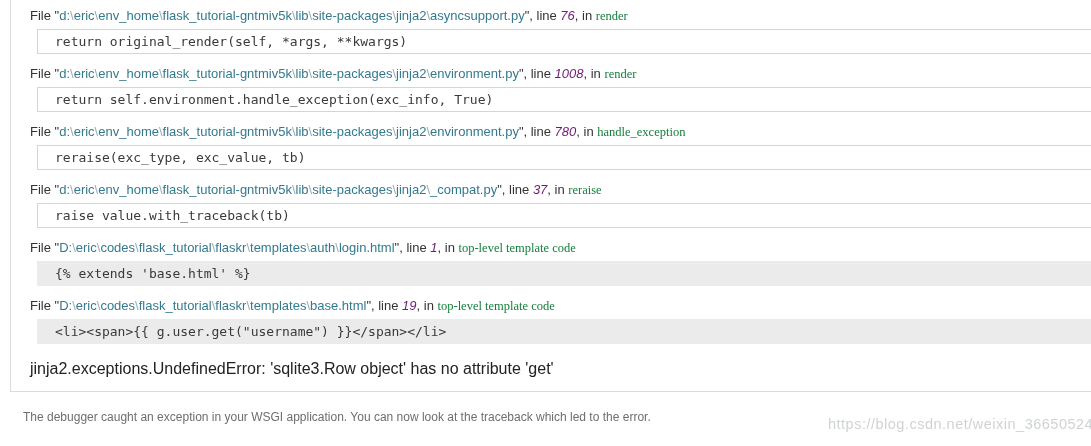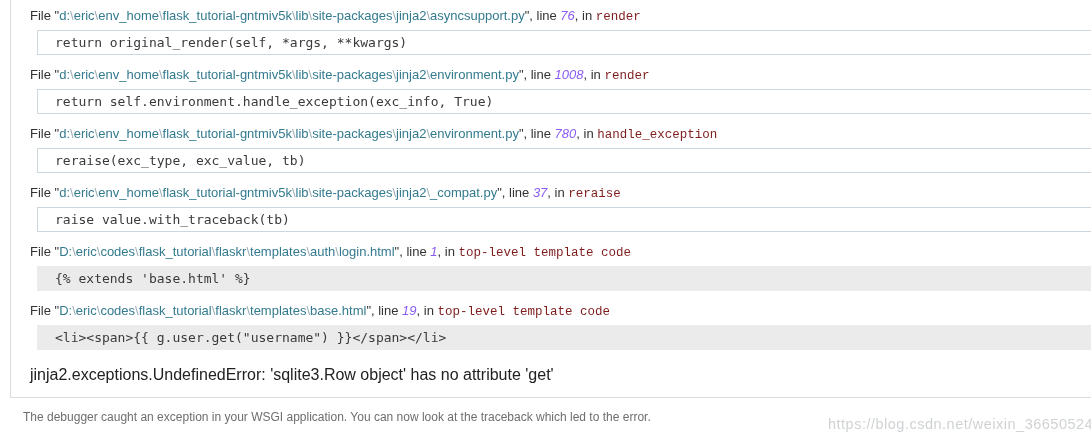--- a/index.html
+++ b/index.html
@@ -30,25 +30,25 @@
     font-weight: normal;
     line-height: 18px;
     color: #333333;
     white-space: nowrap;
   }
   .frame h4 cite.filename {
     font-style: normal;
     color: #337a8f;
   }
   .frame h4 cite.filename .sep { color: #9aacb5; }
-  .frame h4 em.line-no { font-style: italic; color: #8b5cf6; }
+  .frame h4 em.line-no { font-style: italic; color: #701a75; }
   .frame h4 code.function {
-    font-family: Liberation Mono, monospace;
+    font-family: Liberation Serif, serif;
     font-size: 12.5px;
-    color: #7f1d1d;
+    color: #15803d;
   }
   .frame pre.frame-line {
     margin: 0 0 11px 7px;
     padding: 4px 10px 4px 17px;
     border: 1px solid #ccd7de;
     background: #ffffff;
     font-family: "DejaVu Sans Mono", monospace;
     font-size: 13px;
     line-height: 15px;
     color: #3a3a3a;

